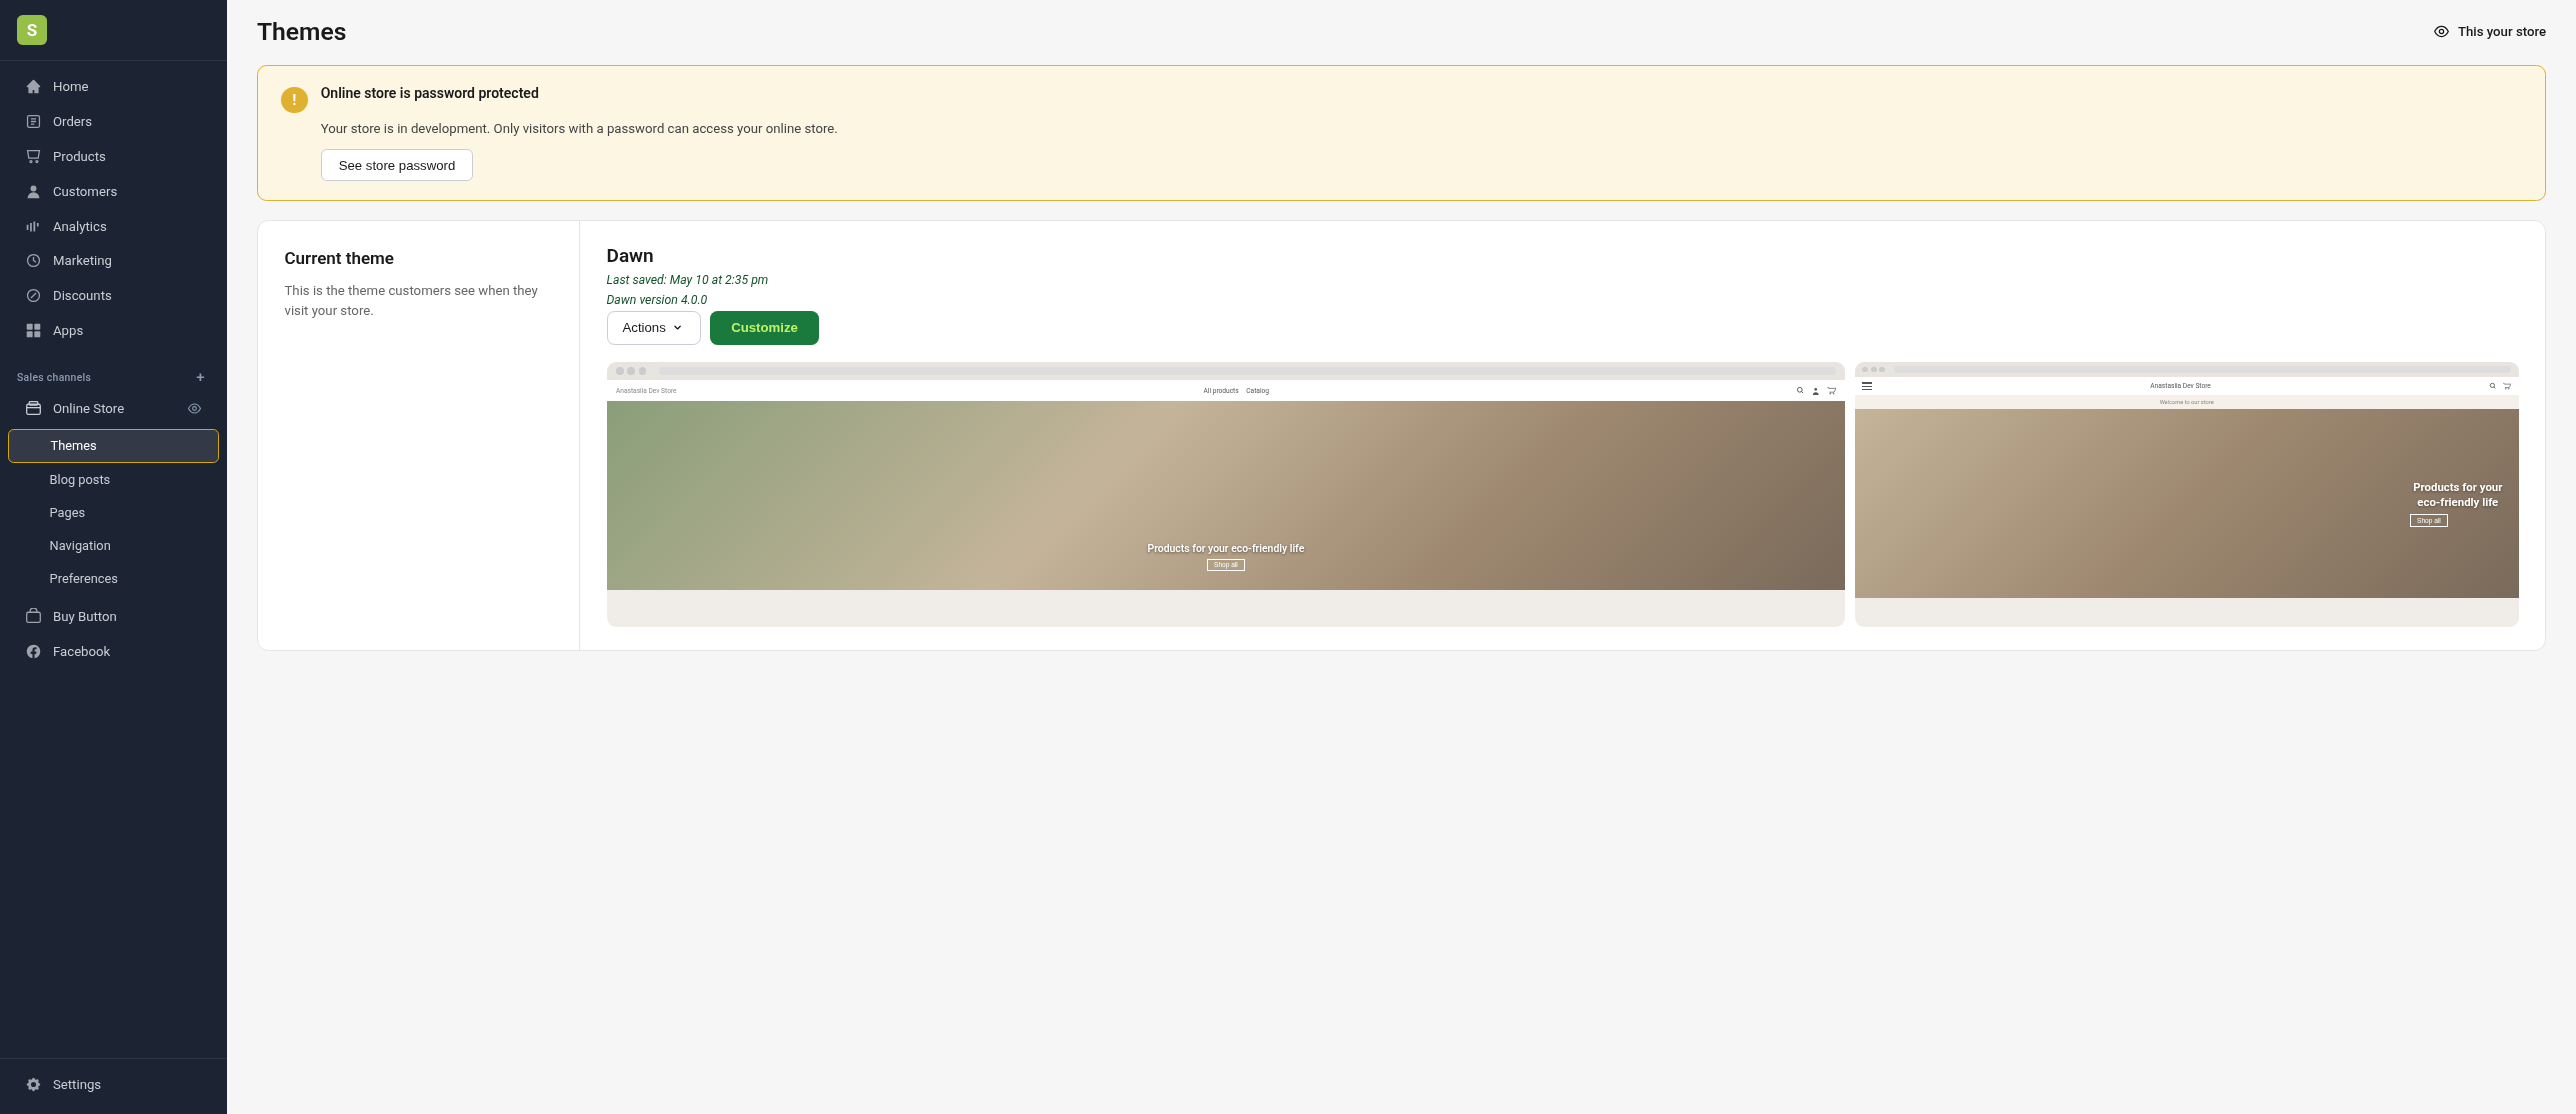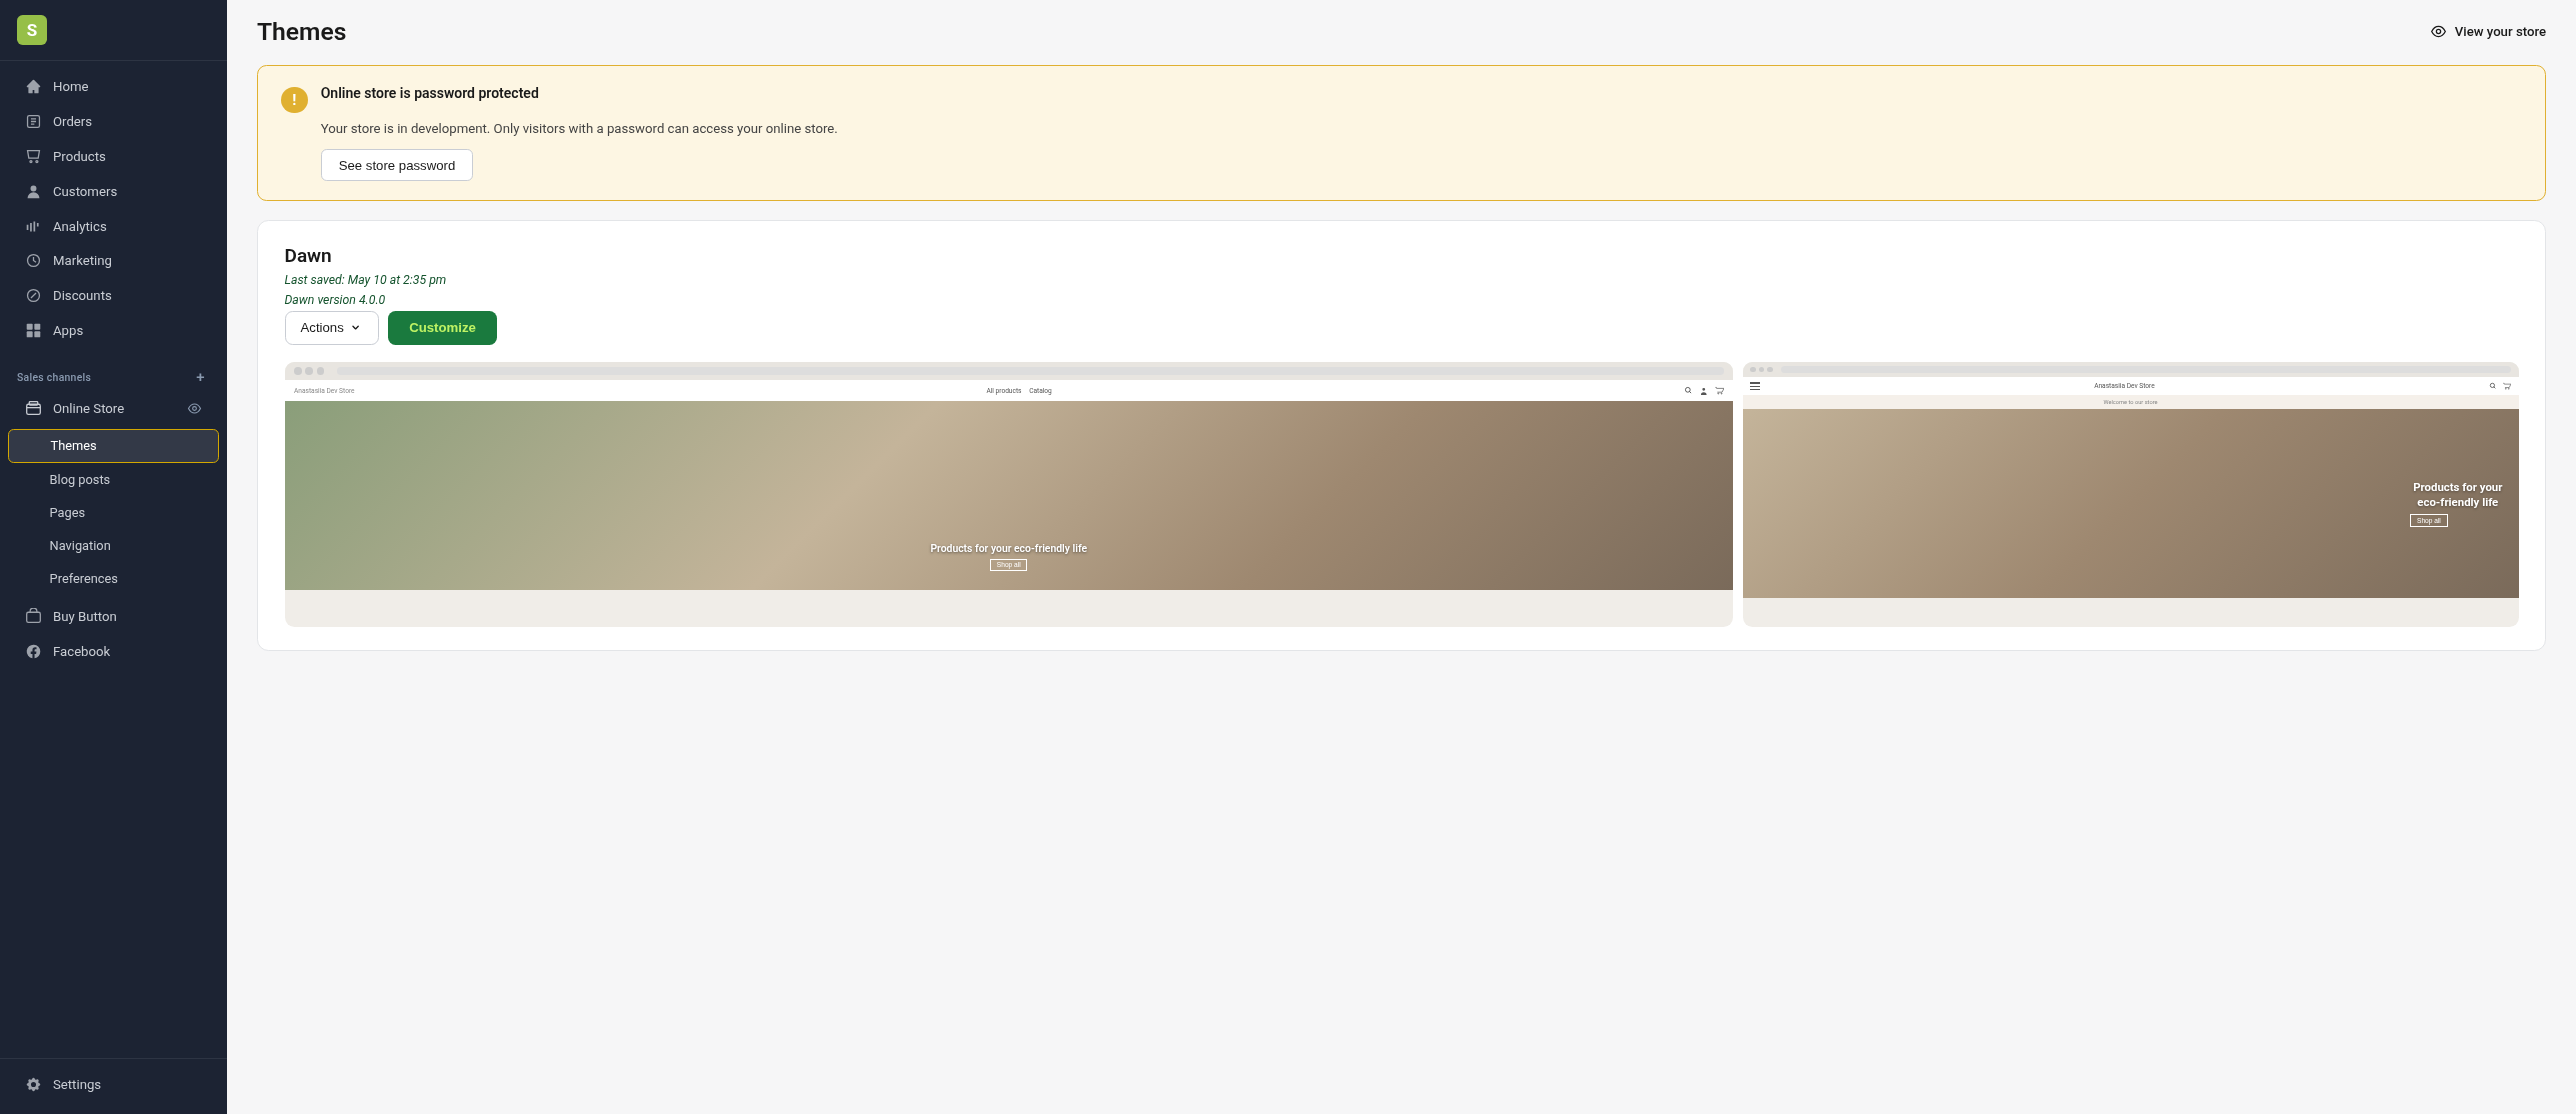--- a/index.html
+++ b/index.html
@@ -625,37 +625,41 @@
 
 <div class="main">
 
   <div class="topbar">
     <h1 class="page-title">Themes</h1>
     <a class="view-store-btn">
       <svg width="17" height="17" viewBox="0 0 20 20" fill="none" stroke="currentColor" stroke-width="1.5">
         <path d="M2 10s3-6 8-6 8 6 8 6-3 6-8 6-8-6-8-6z"></path>
         <circle cx="10" cy="10" r="2.5"></circle>
       </svg>
-      <span>View your store</span>
+      <span>This your store</span>
     </a>
   </div>
 
   <div class="content">
 
     <div class="alert-banner">
       <div class="alert-icon">!</div>
       <div class="alert-content">
         <div class="alert-title">Online store is password protected</div>
         <div class="alert-desc">Your store is in development. Only visitors with a password can access your online store.</div>
         <button class="see-password-btn">See store password</button>
       </div>
     </div>
 
     <div class="theme-section">
 
+      <div class="theme-left">
+        <div class="current-theme-label">Current theme</div>
+        <div class="current-theme-desc">This is the theme customers see when they visit your store.</div>
+      </div>
 
       <div class="theme-right">
 
         <div class="theme-header">
           <div>
             <div class="theme-name">Dawn</div>
             <div class="theme-meta">Last saved: May 10 at 2:35 pm</div>
             <div class="theme-meta">Dawn version 4.0.0</div>
           </div>
           <div class="theme-actions">

